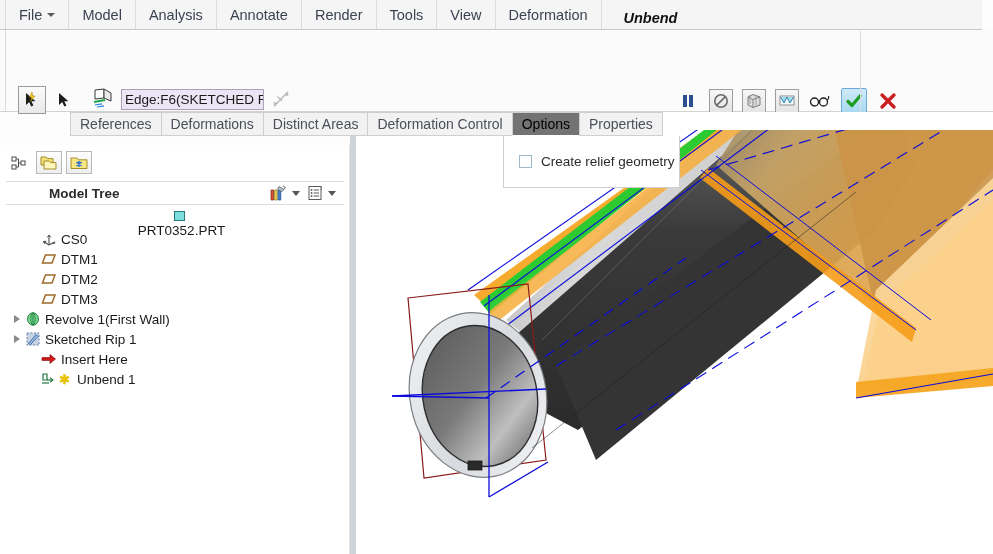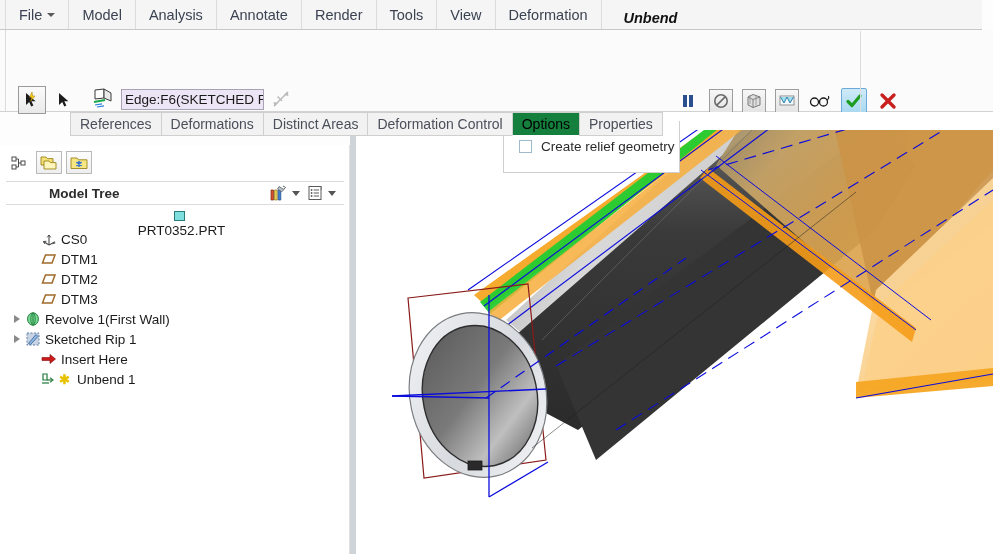--- a/index.html
+++ b/index.html
@@ -118,31 +118,31 @@
     background: #f2f2f2;
     border: 1px solid #cfcfcf;
     border-bottom: 1px solid #cfcfcf;
     border-right: none;
     box-sizing: border-box;
     cursor: default;
     white-space: nowrap;
   }
   .tab:last-child { border-right: 1px solid #cfcfcf; }
   .tab.selected {
-    background: #15803d;
+    background: #737373;
     color: #000;
     border-bottom-color: #ffffff;
     font-weight: normal;
     text-align: center;
   }
 
   
   .options-panel {
     position: absolute;
-    left: 503px; top: 121px;
+    left: 503px; top: 136px;
     width: 177px; height: 52px;
     background: #ffffff;
     border: 1px solid #cfcfcf;
     border-top: none;
     box-sizing: border-box;
     z-index: 5;
     display: flex; align-items: center;
   }
   .chk-row { display: flex; align-items: center; margin-left: 15px; }
   .chkbox {

